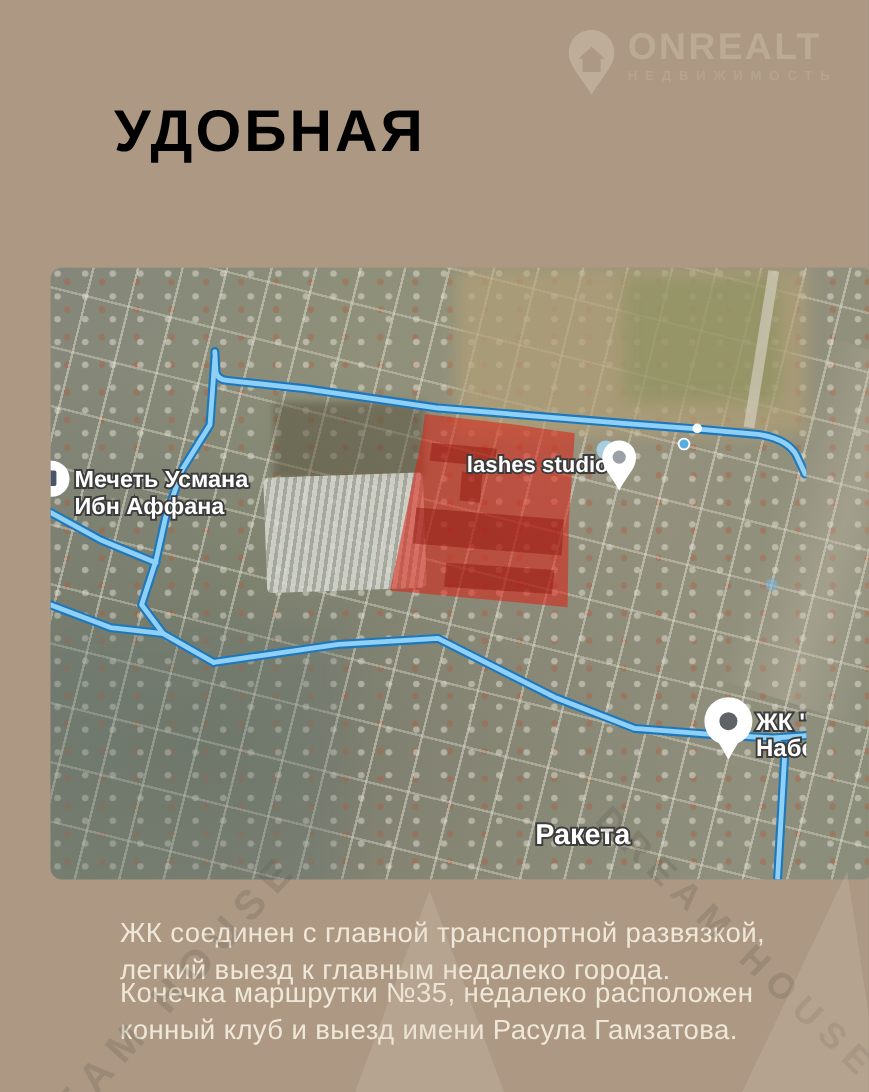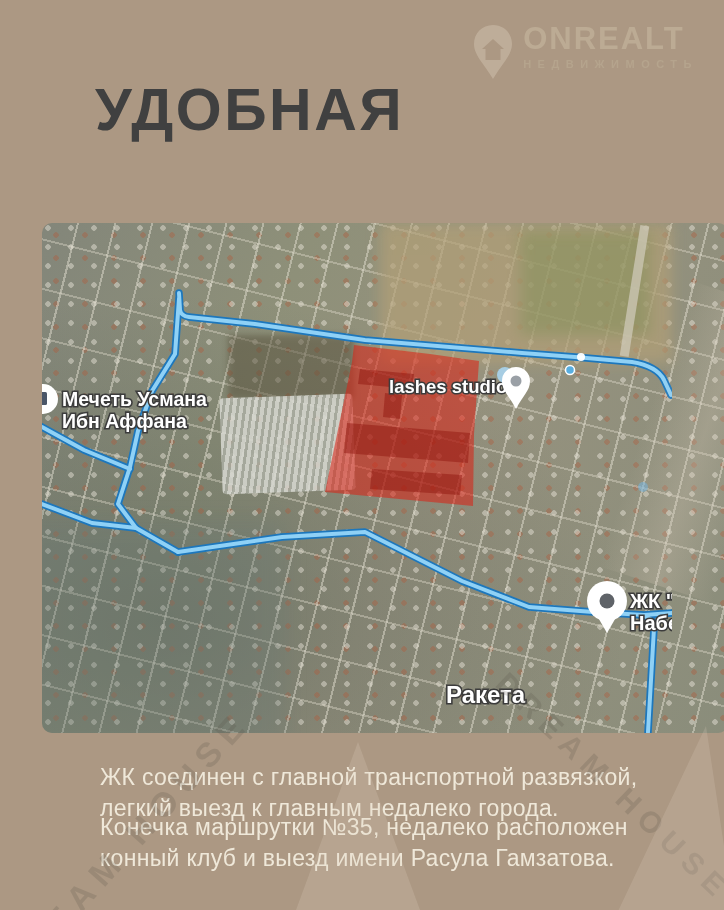--- a/index.html
+++ b/index.html
@@ -12,22 +12,22 @@
   .brand{position:absolute;top:24px;right:26px;display:flex;align-items:flex-start;gap:10px;}
   .brand .pin{width:40px;height:56px;flex:0 0 auto;}
   .brand-texts{display:flex;flex-direction:column;}
   .brand-name{
     font-size:31px;font-weight:700;letter-spacing:2px;color:#bcab94;line-height:30px;
   }
   .brand-tagline{
     font-size:11px;font-weight:700;letter-spacing:6.5px;color:#b5a48d;margin-top:4px;
   }
   
-  .title{position:absolute;left:95px;top:82px;color:#404040;font-weight:700;
-    font-size:59px;line-height:57px;letter-spacing:2.5px;}
+  .title{position:absolute;left:95px;top:82px;color:#000000;font-weight:700;
+    font-size:49px;line-height:57px;letter-spacing:2.5px;}
   .title div{white-space:nowrap;}
   
   .map{
     position:absolute;left:42px;top:223px;width:686px;height:510px;
     border-radius:10px;overflow:hidden;
     background-color:#8b8d79;
     background-image:
       repeating-linear-gradient(104deg, rgba(232,228,214,0) 0 34px, rgba(232,228,214,.45) 34px 36px),
       repeating-linear-gradient(14deg,  rgba(226,221,206,0) 0 46px, rgba(226,221,206,.38) 46px 48px),
       radial-gradient(circle at 6px 5px, rgba(238,233,222,.45) 2.5px, rgba(0,0,0,0) 3px),

